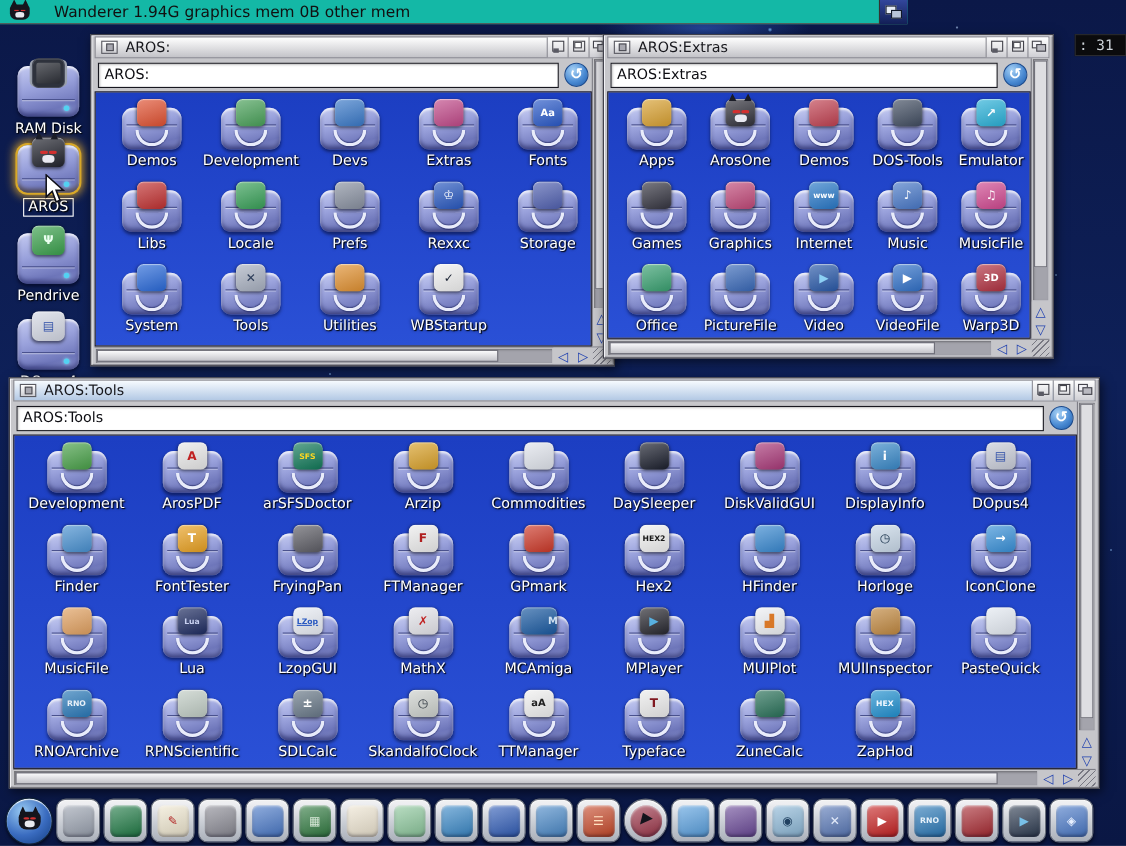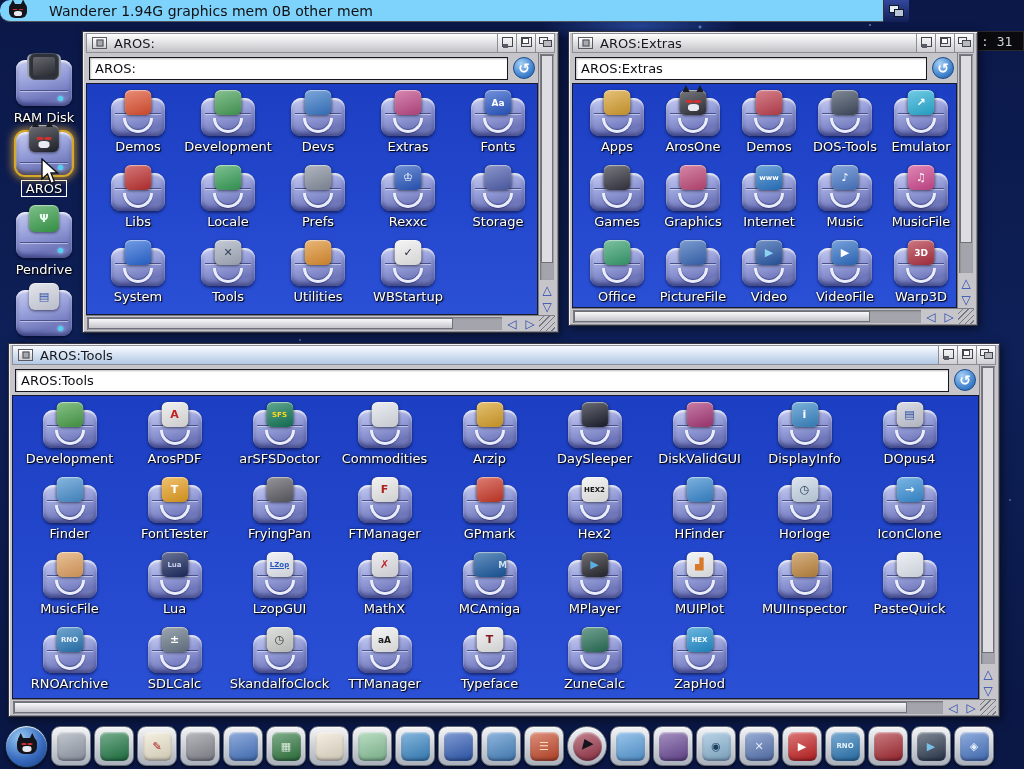--- a/index.html
+++ b/index.html
@@ -13,22 +13,22 @@
       radial-gradient(3px 3px at 700px 27px,  rgba(120,190,255,.9), transparent 70%),
       radial-gradient(2px 2px at 870px 25px,  rgba(190,220,255,.8), transparent 70%),
       radial-gradient(2px 2px at 960px 250px, rgba(150,200,255,.8), transparent 70%),
       radial-gradient(2px 2px at 1010px 500px,rgba(150,200,255,.7), transparent 70%),
       radial-gradient(2px 2px at 540px 738px, rgba(150,200,255,.6), transparent 70%),
       radial-gradient(2px 2px at 990px 745px, rgba(160,210,255,.8), transparent 70%),
       radial-gradient(140px 30px at 640px 26px, rgba(60,110,220,.5), transparent 70%),
       linear-gradient(180deg,#0b1848 0%, #0e2058 45%, #0a1744 100%);
   }
   
-  .menubar { position:absolute; left:0; top:0; width:909px; height:22px; background:#7dd3fc;
-    border-bottom:1px solid #555; display:flex; align-items:center; z-index:50;border-radius:10px; }
+  .menubar { position:absolute; left:0; top:0; width:825px; height:22px; background:#14b8a6;
+    border-bottom:1px solid #555; display:flex; align-items:center; z-index:50; }
   .mb-cat { width:18px; height:14px; margin-left:9px; position:relative; background:#15151d;
     border-radius:4px 4px 6px 6px; }
   .mb-cat::before { content:""; position:absolute; top:-4px; left:1px; width:16px; height:6px; background:#15151d;
     clip-path:polygon(0 100%,18% 0,36% 100%,64% 100%,82% 0,100% 100%); }
   .mb-cat::after { content:""; position:absolute; bottom:2px; left:50%; transform:translateX(-50%);
     width:8px; height:5px; background:#e8e8ee; border-radius:40%;
     box-shadow:-3px -4px 0 -2px #d23030, 3px -4px 0 -2px #d23030; }
   .mb-title { margin-left:22px; font-size:14px; color:#111; }
   .mb-right { margin-left:auto; width:26px; height:22px; background:linear-gradient(180deg,#33479c,#121f56);
     border-left:1px solid #333; display:flex; align-items:center; justify-content:center; }
@@ -329,21 +329,21 @@
     <div class="sbtn h">
         <span>◁</span>
       </div>
     <div class="sbtn h">
         <span>▷</span>
       </div>
     <div class="grip"></div>
   </div>
 </div>
 
-<div class="window" style="left:568px; top:31px; width:410px; height:295px; --vthumb:86%; --hthumb:85%;">
+<div class="window" style="left:548px; top:31px; width:410px; height:295px; --vthumb:86%; --hthumb:85%;">
   <div class="titlebar">
     <span class="g-close"></span>
     <span class="wtitle">AROS:Extras</span>
     <span class="gadgets">
       <span class="gad g-icf">
           <i></i>
         </span>
       <span class="gad g-zoom">
           <i></i>
         </span>
@@ -522,32 +522,32 @@
               <div class="ilabel">ArosPDF</div>
             </div>
             <div class="cell">
               <div class="drawer">
                 <span class="emblem tiny" style="background: linear-gradient(160deg, rgba(255, 255, 255, 0.35), rgba(0, 0, 0, 0.12)), rgb(16, 120, 88); color: rgb(255, 216, 32);">SFS</span>
               </div>
               <div class="ilabel">arSFSDoctor</div>
             </div>
             <div class="cell">
               <div class="drawer">
+                <span class="emblem" style="background: linear-gradient(160deg, rgba(255, 255, 255, 0.35), rgba(0, 0, 0, 0.12)), rgb(216, 160, 40);"></span>
+              </div>
+              <div class="ilabel">Arzip</div>
+            </div>
+            <div class="cell">
+              <div class="drawer">
                 <span class="emblem" style="background: linear-gradient(160deg, rgba(255, 255, 255, 0.35), rgba(0, 0, 0, 0.12)), rgb(224, 228, 236);"></span>
               </div>
               <div class="ilabel">Commodities</div>
             </div>
             <div class="cell">
               <div class="drawer">
-                <span class="emblem" style="background: linear-gradient(160deg, rgba(255, 255, 255, 0.35), rgba(0, 0, 0, 0.12)), rgb(216, 160, 40);"></span>
-              </div>
-              <div class="ilabel">Arzip</div>
-            </div>
-            <div class="cell">
-              <div class="drawer">
                 <span class="emblem" style="background: linear-gradient(160deg, rgba(255, 255, 255, 0.35), rgba(0, 0, 0, 0.12)), rgb(26, 30, 44);"></span>
               </div>
               <div class="ilabel">DaySleeper</div>
             </div>
             <div class="cell">
               <div class="drawer">
                 <span class="emblem" style="background: linear-gradient(160deg, rgba(255, 255, 255, 0.35), rgba(0, 0, 0, 0.12)), rgb(168, 56, 120);"></span>
               </div>
               <div class="ilabel">DiskValidGUI</div>
             </div>
@@ -669,20 +669,26 @@
               <div class="drawer">
                 <span class="emblem" style="background: linear-gradient(160deg, rgba(255, 255, 255, 0.35), rgba(0, 0, 0, 0.12)), rgb(228, 234, 242);"></span>
               </div>
               <div class="ilabel">PasteQuick</div>
             </div>
             <div class="cell">
               <div class="drawer">
                 <span class="emblem tiny" style="background: linear-gradient(160deg, rgba(255, 255, 255, 0.35), rgba(0, 0, 0, 0.12)), rgb(40, 120, 184); color: rgb(232, 240, 248);">RNO</span>
               </div>
               <div class="ilabel">RNOArchive</div>
+            </div>
+            <div class="cell">
+              <div class="drawer">
+                <span class="emblem" style="background: linear-gradient(160deg, rgba(255, 255, 255, 0.35), rgba(0, 0, 0, 0.12)), rgb(192, 204, 196);"></span>
+              </div>
+              <div class="ilabel">RPNScientific</div>
             </div>
             <div class="cell">
               <div class="drawer">
                 <span class="emblem" style="background: linear-gradient(160deg, rgba(255, 255, 255, 0.35), rgba(0, 0, 0, 0.12)), rgb(104, 120, 136);">±</span>
               </div>
               <div class="ilabel">SDLCalc</div>
             </div>
             <div class="cell">
               <div class="drawer">
                 <span class="emblem" style="background: linear-gradient(160deg, rgba(255, 255, 255, 0.35), rgba(0, 0, 0, 0.12)), rgb(204, 208, 204); color: rgb(56, 64, 72);">◷</span>

